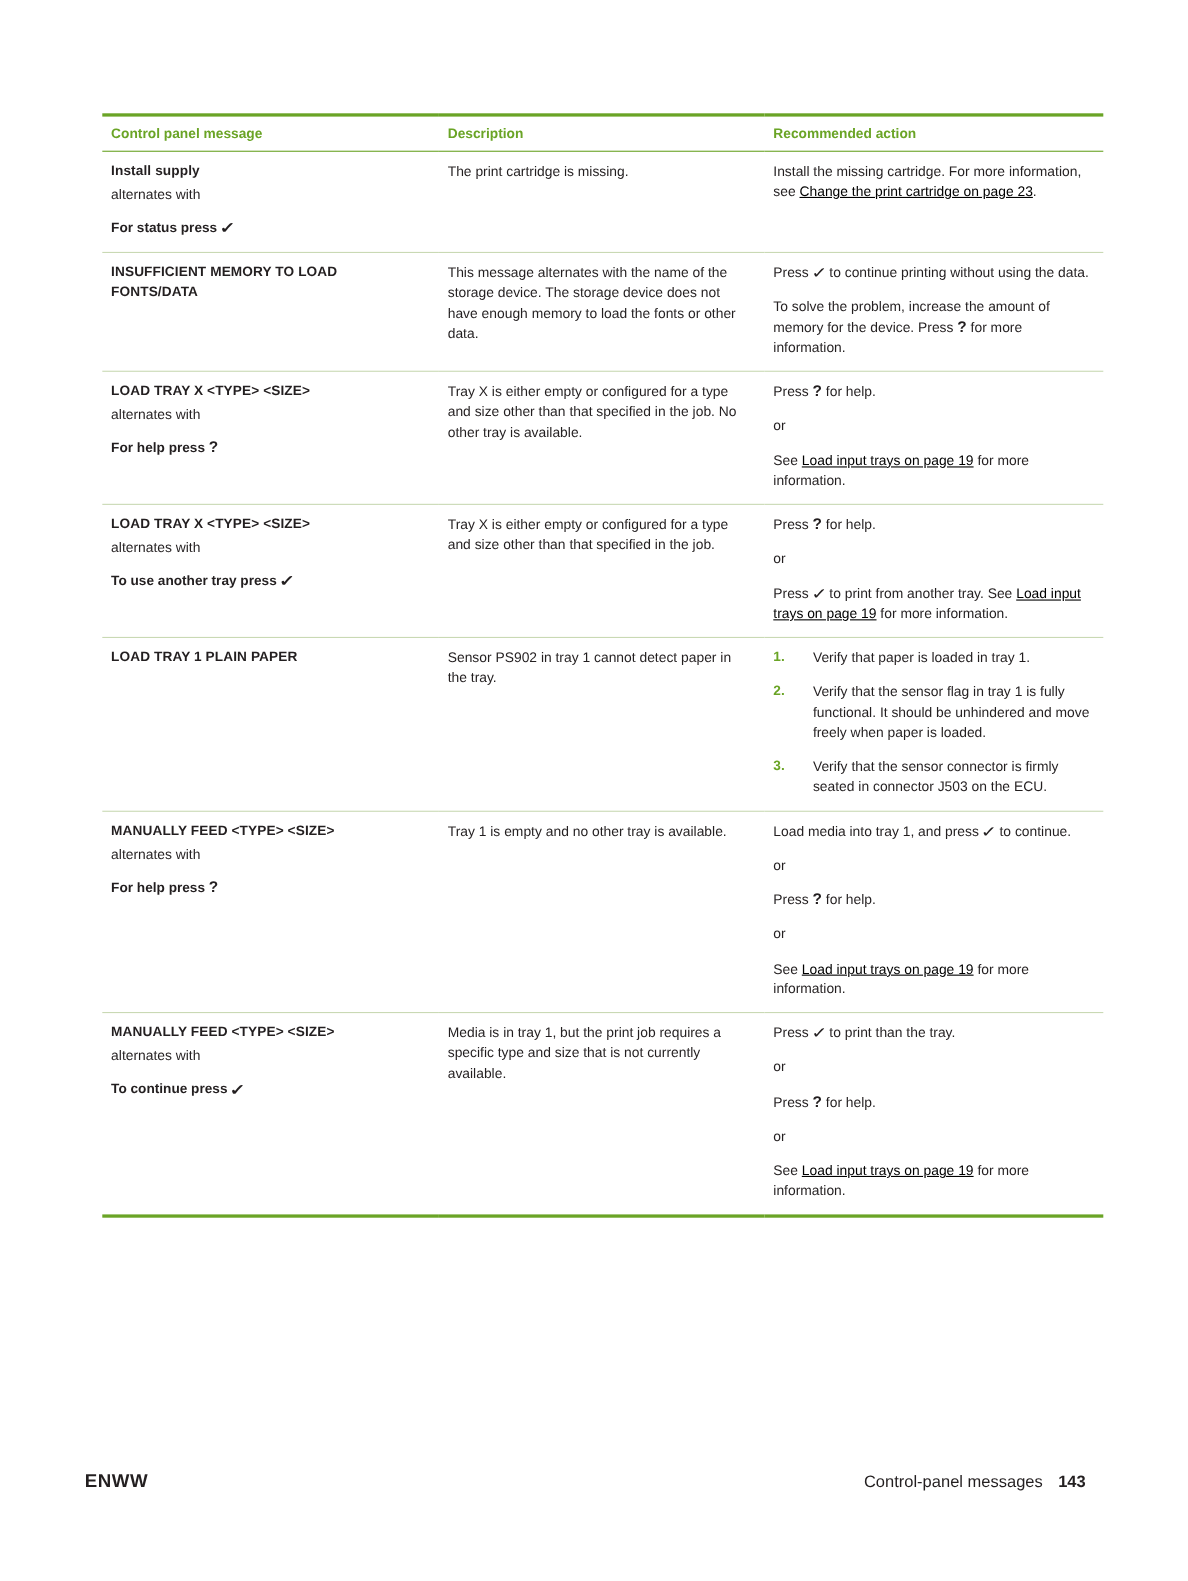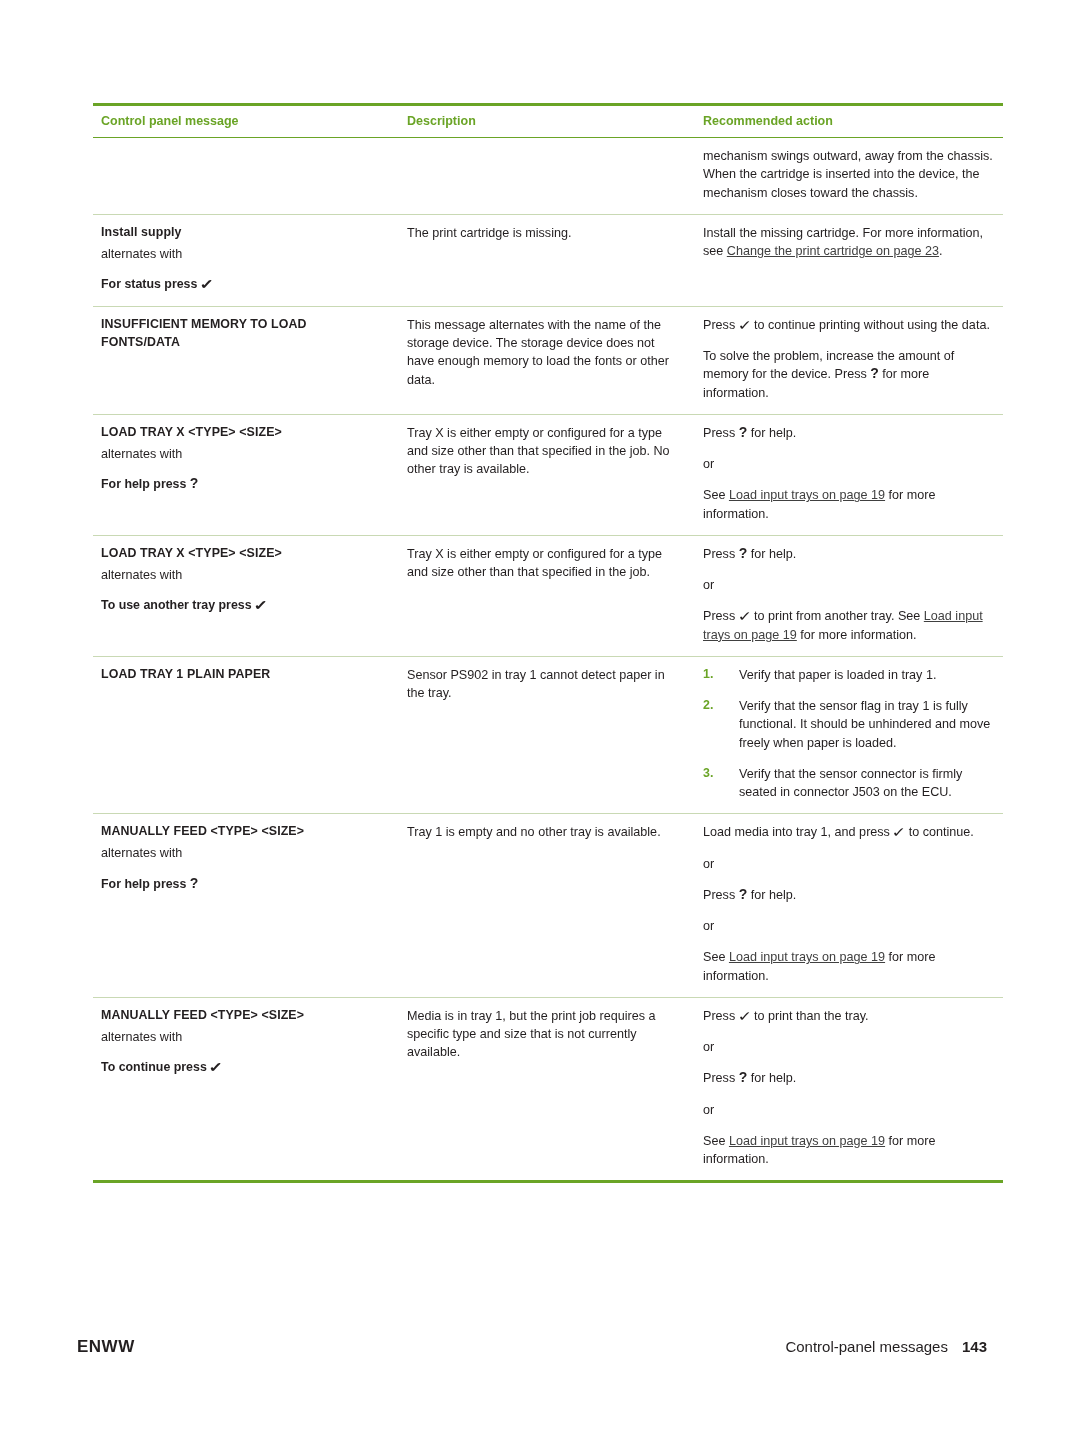--- a/index.html
+++ b/index.html
@@ -65,21 +65,21 @@
     font-size: 12.6px;
   }
   .msg-sub-bold {
     margin-top: 13px;
     font-weight: bold;
     font-size: 12.4px;
   }
   .para { margin: 0 0 0 0; }
   .para + .para { margin-top: 13px; }
   .link {
-    color: #404040;
+    color: #000000;
     text-decoration: underline;
   }
   .glyph-check {
     display: inline-block;
     font-size: 14px;
     line-height: 1;
     transform: scaleX(1.25) translateY(1px);
     color: #231f20;
   }
   .glyph-q {
@@ -147,27 +147,20 @@
         </colgroup>
       <thead>
         <tr>
           <th>Control panel message</th>
           <th>Description</th>
           <th>Recommended action</th>
         </tr>
       </thead>
       <tbody>
 
-        <tr>
-          <td></td>
-          <td></td>
-          <td>
-            <div class="para">mechanism swings outward, away from the chassis. When the cartridge is inserted into the device, the mechanism closes toward the chassis.</div>
-          </td>
-        </tr>
 
         <tr>
           <td>
             <div class="msg-title">Install supply</div>
             <div class="msg-sub">alternates with</div>
             <div class="msg-sub-bold">
               <span>For status press</span>
               <span class="glyph-check">✓</span>
             </div>
           </td>

